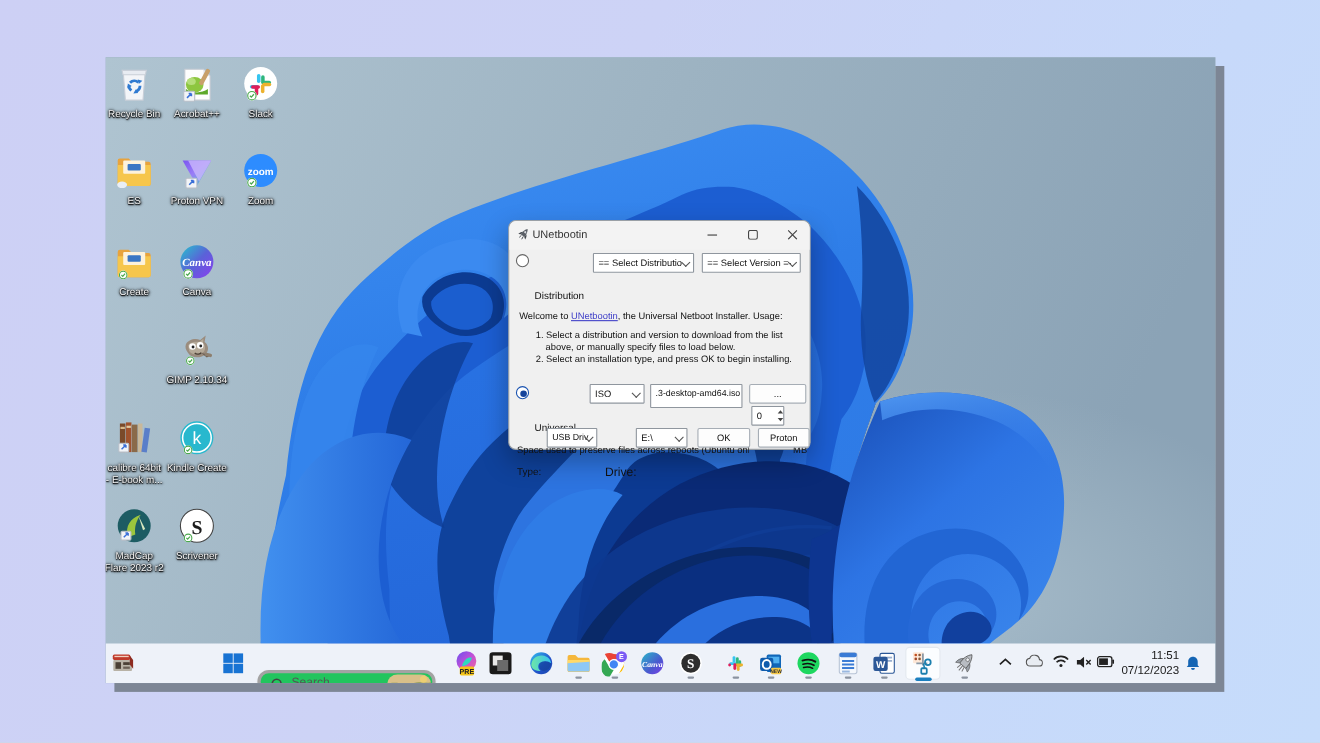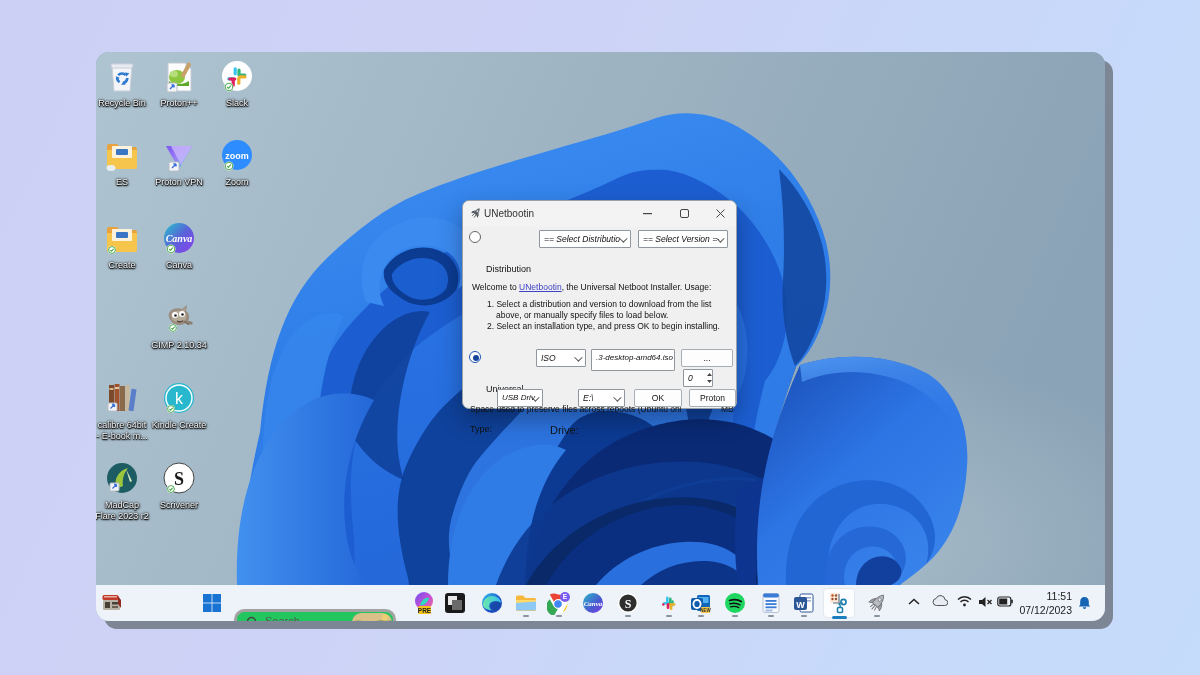--- a/index.html
+++ b/index.html
@@ -5,21 +5,21 @@
 * { margin:0; padding:0; box-sizing:border-box; }
 html,body { width:1200px; height:675px; overflow:hidden; }
 body {
   font-family:"Liberation Sans", sans-serif;
   background:linear-gradient(115deg,#cdd0f5 0%,#cdd3f6 40%,#c7d9fa 75%,#c6dcfb 100%);
   position:relative;
 }
 #desktop {
   position:absolute; left:96px; top:52px; width:1009px; height:569px;
   box-shadow:8px 8px 0 0 #7d8695;
-  overflow:hidden; background:#9db3c2;border-radius:13px;
+  overflow:hidden; background:#9db3c2;
 }
 #wall { position:absolute; left:0; top:0; filter:blur(0.6px); }
 
 .dico { position:absolute; width:76px; text-align:center; }
 .dico .ic { width:36px; height:36px; margin:0 auto; position:relative; }
 .dico .lbl {
   margin-top:3px; font-size:9px; line-height:11px; color:#f5f5f5;
   text-shadow:0 1px 1px rgba(0,0,0,1), 0 0 2px rgba(0,0,0,.95), 0 0 3px rgba(0,0,0,.6), 1px 1px 2px rgba(0,0,0,.8);
   letter-spacing:0px;
 }
@@ -27,21 +27,21 @@
 #dlg {
   position:absolute; left:462px; top:200px; width:275px; height:209px;
   background:#f0f0f0; border:1px solid #9aa0a6; border-radius:7px;
   box-shadow:0 10px 24px rgba(0,0,0,.3);
   font-size:8.5px; color:#111;
 }
 #dlg .tbar { position:absolute; left:0; top:0; right:0; height:26px;
   background:#f3f3f3; border-radius:7px 7px 0 0; }
 #dlg .title { position:absolute; left:21px; top:7px; font-size:10px; color:#333; }
 .fld { position:absolute; background:#fff; border:1px solid #8f969e; border-radius:1px;
-  font-size:8.5px; color:#111; line-height:16px; padding-left:4px; white-space:nowrap; overflow:hidden;font-style:italic; }
+  font-size:8.5px; color:#111; line-height:16px; padding-left:4px; white-space:nowrap; overflow:hidden; }
 .cmb::after { content:""; position:absolute; right:5px; top:6px; width:5px; height:5px;
   border-right:1px solid #555; border-bottom:1px solid #555; transform:rotate(45deg) translateY(-2px); }
 .btn { position:absolute; background:#fdfdfd; border:1px solid #a6adb5; border-radius:2px;
   font-size:8.5px; color:#111; text-align:center; line-height:16px; }
 .rad { position:absolute; width:12px; height:12px; border:1px solid #666; border-radius:50%; background:#fff; }
 .lab { position:absolute; white-space:nowrap;margin-top:30px; }
 
 #tbar { position:absolute; left:0; bottom:0; width:1009px; height:36px;
   background:#eef2f9; }
 .tico { position:absolute; top:6px; width:24px; height:24px; }
@@ -156,21 +156,21 @@
     <div class="ic"><svg width="36" height="36" viewBox="0 0 36 36">
       <path d="M7 4 L24 4 L30 10 L30 32 L7 32 Z" fill="#fdfdfd" stroke="#c5cad2" stroke-width="1"></path>
       <path d="M24 4 L30 10 L24 10 Z" fill="#dde2ea"></path>
       <ellipse cx="16" cy="18" rx="8" ry="7" fill="#8dc63f"></ellipse>
       <ellipse cx="13" cy="15" rx="4" ry="3.2" fill="#b5de7a"></ellipse>
       <path d="M8 22 C14 26 22 26 28 22 L28 27 L8 27 Z" fill="#5da829"></path>
       <rect x="23" y="3" width="4" height="16" rx="1.5" fill="#c8a06a" transform="rotate(28 25 11)"></rect>
       <rect x="6" y="24" width="10" height="9" rx="1" fill="#f2f4f7" stroke="#b8bec8" stroke-width="1"></rect>
       <path d="M9 30 L13 26 M13 26 L10.5 26 M13 26 L13 28.5" stroke="#3a6fd8" stroke-width="1.4" fill="none"></path>
     </svg></div>
-    <div class="lbl">Proton++</div>
+    <div class="lbl">Acrobat++</div>
   </div>
   <div class="dico" style="left:103px; top:7px">
     <div class="ic"><svg width="36" height="36" viewBox="0 0 36 36">
       <circle cx="18" cy="17" r="15" fill="#fff"></circle>
       <g>
       <rect x="14.6" y="8.2" width="3.2" height="8.2" rx="1.6" fill="#36c5f0"></rect>
       <rect x="8.2" y="14.6" width="8.2" height="3.2" rx="1.6" fill="#36c5f0" transform="translate(0 3.6)"></rect>
       <rect x="19.6" y="9.4" width="3.2" height="8.2" rx="1.6" fill="#2eb67d" transform="translate(-1.2 0)"></rect>
       <rect x="19.2" y="14.4" width="8.2" height="3.2" rx="1.6" fill="#2eb67d"></rect>
       <rect x="18.2" y="17.6" width="3.2" height="8.2" rx="1.6" fill="#ecb22e"></rect>

